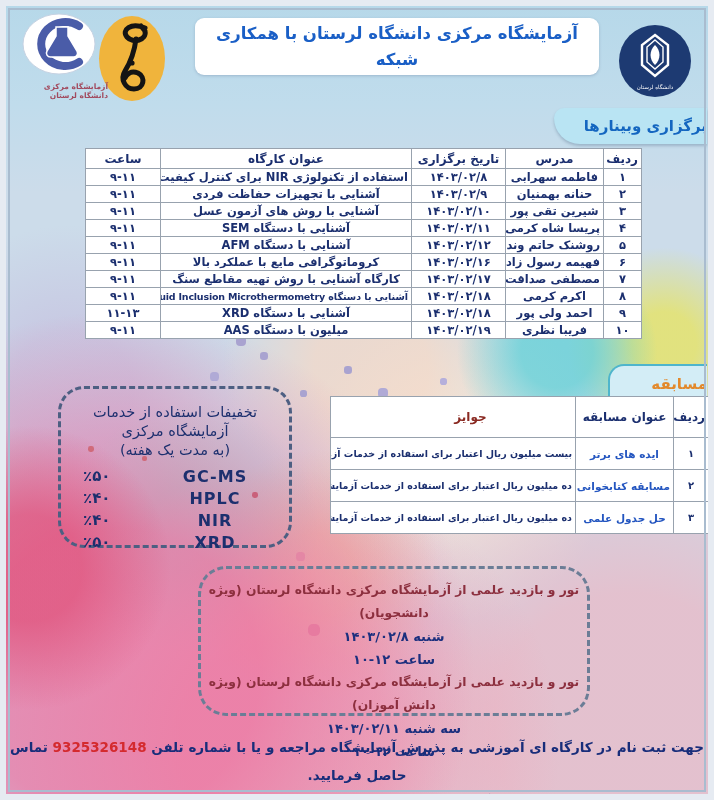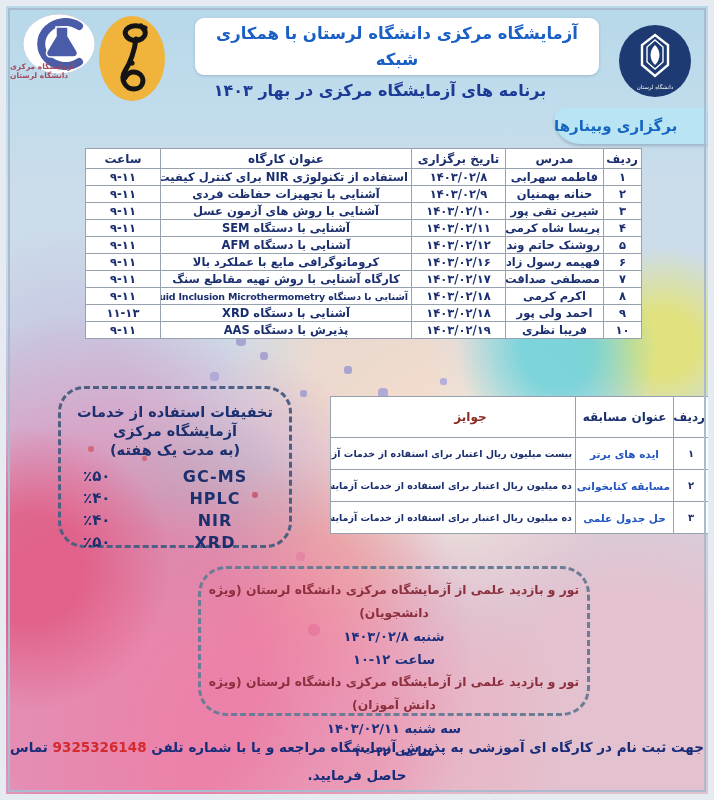--- a/index.html
+++ b/index.html
@@ -30,25 +30,25 @@
   .title-box{left:195px;top:18px;width:404px;height:57px;background:#fff;border-radius:9px;
              display:flex;flex-direction:column;justify-content:center;text-align:center;
              box-shadow:0 1px 3px rgba(60,80,120,.25);}
   .title-line{font-size:16.5px;font-weight:bold;color:#1a5fc6;line-height:26px;}
   .subtitle{left:160px;top:81px;width:440px;text-align:center;font-size:16px;font-weight:bold;color:#1d3a97;}
 
   .uni-logo{right:22px;top:24px;width:74px;height:74px;}
   .shaa-logo{left:99px;top:16px;width:66px;height:85px;background:#f0b43c;border-radius:50%;
              display:flex;align-items:center;justify-content:center;}
   .lab-logo{left:22px;top:13px;width:74px;height:62px;}
-  .lab-caption{left:10px;top:62px;width:98px;text-align:left;font-size:7.5px;line-height:9px;
+  .lab-caption{left:10px;top:82px;width:98px;text-align:right;font-size:7.5px;line-height:9px;
                font-weight:bold;color:#a24a5e;}
 
   
-  .ribbon{height:36px;display:flex;align-items:center;justify-content:flex-end;font-weight:bold;font-size:15px;}
+  .ribbon{height:36px;display:flex;align-items:center;justify-content:flex-start;font-weight:bold;font-size:15px;}
   .ribbon-webinars{right:7px;top:108px;width:153px;background:#b9e4f3;color:#1466c0;
                    border-radius:10px 0 0 26px;box-shadow:0 2px 3px rgba(60,90,120,.3);}
   .ribbon-contest{right:7px;top:364px;width:97px;background:#d3edf6;color:#e2892b;
                   border:2px solid #4eb5cc;border-right:none;border-radius:16px 0 0 8px;}
 
   
   table{border-collapse:collapse;background:#fff;table-layout:fixed;direction:rtl;}
   th,td{border:1px solid #98a2ae;color:#1b2f6f;font-weight:bold;overflow:hidden;white-space:nowrap;text-align:center;padding:0 3px;}
   .webinar-table{left:85px;top:148px;width:556px;}
   .webinar-table th{height:19px;font-size:12px;}
@@ -65,21 +65,21 @@
   .comp-table td{height:31px;font-size:10px;}
   .comp-table .c-no{width:35px;}
   .comp-table .c-title{width:98px;}
   .comp-table .c-prize{width:245px;}
   .comp-table th.c-prize{color:#8a2a22;padding-left:38px;}
   .comp-table td.cell-title{color:#2456c0;font-size:10.5px;}
   .comp-table td.cell-prize{font-size:9.5px;letter-spacing:-0.2px;}
 
   
   .discount-box{left:58px;top:386px;width:228px;height:156px;border:3px dashed #4d5f82;border-radius:26px;}
-  .disc-title{margin-top:14px;text-align:center;font-size:14.5px;font-weight:bold;color:#1c2f6e;line-height:19px;}
+  .disc-title{margin-top:14px;text-align:center;font-size:14.5px;font-weight:normal;color:#1c2f6e;line-height:19px;}
   .disc-row{display:flex;direction:ltr;align-items:center;height:22px;padding:0 14px 0 22px;}
   .disc-pct{width:72px;text-align:left;font-size:15px;font-weight:bold;color:#1c2f6e;}
   .disc-svc{flex:1;text-align:center;font-size:16px;font-weight:bold;color:#1c2f6e;letter-spacing:1px;}
 
   
   .tour-box{left:198px;top:566px;width:392px;height:150px;border:3px dashed #6b7d96;border-radius:28px;
             text-align:center;padding-top:10px;box-sizing:border-box;}
   .tour-line{font-size:13px;font-weight:bold;color:#1c2f7e;line-height:23px;}
   .tour-title{font-size:12.3px;color:#8c2f3e;}
 
@@ -118,21 +118,20 @@
       </g>
       <path d="M37 21 C43 27 43 35 37 41 C31 35 31 27 37 21 Z" fill="#ffffff"></path>
       <text x="37" y="65" font-size="5.5" fill="#ffffff" text-anchor="middle" font-family="DejaVu Sans, sans-serif">دانشگاه لرستان</text>
     </svg>
   </div>
 
   <div class="abs title-box">
     <div class="title-line">آزمایشگاه مرکزی دانشگاه لرستان با همکاری شبکه</div>
   </div>
 
-  <div class="abs subtitle">برنامه های آزمایشگاه مرکزی در بهار ۱۴۰۳</div>
 
   <div class="abs shaa-logo">
     <svg viewBox="0 0 66 85" width="66" height="85">
       <path d="M46 12 C32 6 22 14 28 21 C34 28 48 24 46 15 L42 10
                M37 23 C35 39 31 47 26 55 C21 63 26 73 35 73 C45 73 47 61 39 57 C32 54 28 58 26 62" stroke="#141414" stroke-width="5" fill="none" stroke-linecap="round"></path>
       <circle cx="33" cy="47" r="2.6" fill="#141414"></circle>
     </svg>
   </div>
 
   <div class="abs lab-logo">
@@ -227,26 +226,29 @@
       <td>۹</td>
       <td>احمد ولی پور</td>
       <td dir="ltr">۱۴۰۳/۰۲/۱۸</td>
       <td>آشنایی با دستگاه XRD</td>
       <td dir="ltr">۱۱-۱۳</td>
     </tr>
     <tr>
       <td>۱۰</td>
       <td>فریبا نظری</td>
       <td dir="ltr">۱۴۰۳/۰۲/۱۹</td>
-      <td>پذیرش با دستگاه AAS</td>
+      <td>میلیون با دستگاه AAS</td>
       <td dir="ltr">۹-۱۱</td>
     </tr>
   </tbody>
     </table>
 
+  <div class="abs ribbon ribbon-contest">
+    <span>مسابقه</span>
+  </div>
 
   <table class="abs comp-table">
     <colgroup>
         <col class="c-no">
         <col class="c-title">
         <col class="c-prize">
       </colgroup>
     <tbody>
         <tr>
       <th>ردیف</th>

